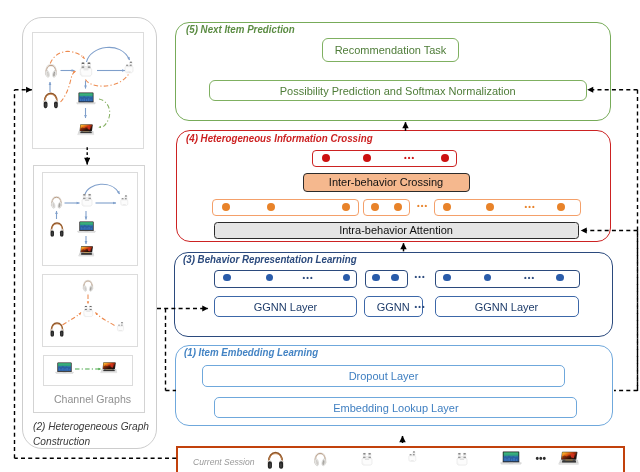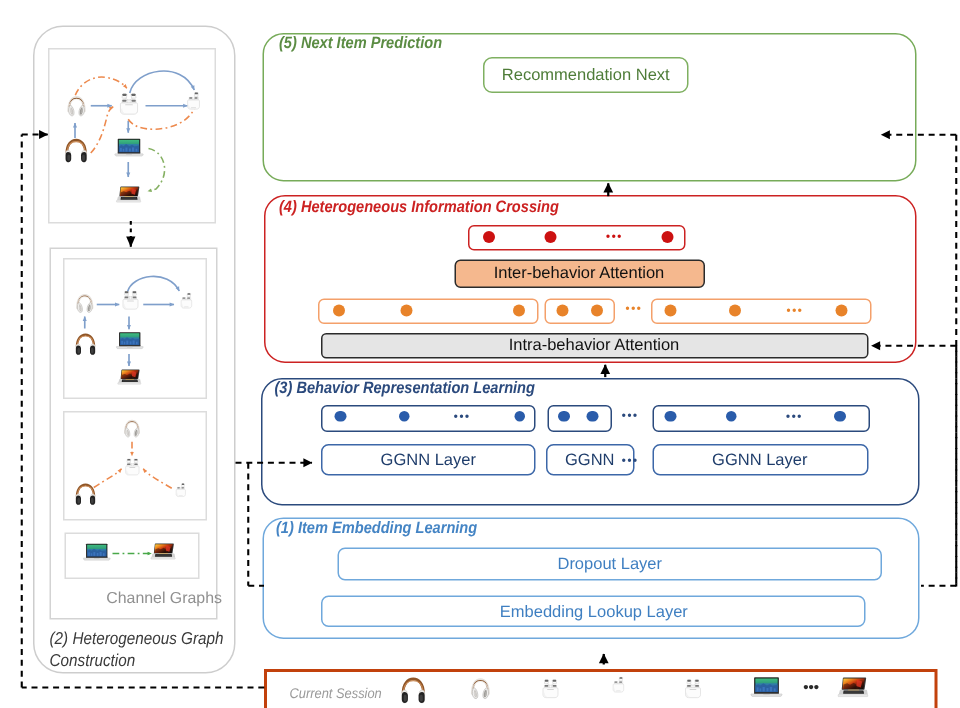--- a/index.html
+++ b/index.html
@@ -58,36 +58,36 @@
          border-radius:5px;color:#1f3d6b;}
   .s3-g2{left:363.7px;top:296.3px;width:59px;height:21px;border:1.4px solid #3c67a8;
          border-radius:5px;color:#1f3d6b;}
   .s3ellg{left:414.5px;top:303px;color:#2b4a7d;}
   .s3-g3{left:434.5px;top:296.3px;width:144px;height:21px;border:1.4px solid #3c67a8;
          border-radius:5px;color:#1f3d6b;}
 
   
   .s1-box{left:175px;top:345px;width:437.5px;height:80.5px;border:1.6px solid #6fa8dc;border-radius:14px;}
   .s1-label{left:184px;top:346px;color:#4484c4;}
-  .s1-dropout{left:225px;top:365.4px;width:363px;height:21.2px;border:1.3px solid #6fa8dc;
+  .s1-dropout{left:202px;top:365.4px;width:363px;height:21.2px;border:1.3px solid #6fa8dc;
               border-radius:5px;color:#3f7fc1;}
   .s1-embed{left:214.4px;top:396.8px;width:363px;height:21.5px;border:1.3px solid #6fa8dc;
             border-radius:5px;color:#3f7fc1;}
 
   
   .sess-box{position:absolute;left:176.2px;top:446.3px;width:445px;height:24.5px;
             border:2px solid #c2410c;background:#fff;}
   .sess-label{position:absolute;left:15px;top:8px;font-style:italic;font-size:9.4px;color:#9a9a9a;
               transform:scaleX(.915);transform-origin:left center;}
 
   
   .s2-outer{left:22.3px;top:17.2px;width:134.3px;height:432px;border:1.3px solid #cdcdcd;border-radius:20px;}
   .s2-panel2{position:absolute;left:32.5px;top:164.7px;width:110px;height:246.8px;
              border:1.1px solid #d3d3d3;background:#fff;}
-  .s2-cap{position:absolute;left:37px;top:392.5px;width:111px;text-align:right;
+  .s2-cap{position:absolute;left:37px;top:392.5px;width:111px;text-align:center;
           font-size:10.6px;color:#909090;}
   .s2-label{left:33px;top:419px;color:#3a3a3a;line-height:14.5px;font-size:11.5px;font-weight:400;}
   .g-card{position:absolute;border:1.1px solid #dcdcdc;background:#fff;}
   .gc1{left:32.4px;top:32.4px;width:110px;height:114.5px;}
   .gc2{left:42.4px;top:171.9px;width:94px;height:92.4px;}
   .gc3{left:41.5px;top:273.5px;width:94px;height:71px;}
   .gc4{left:43px;top:355px;width:88px;height:29px;}
   .gfx{position:absolute;left:0;top:0;}
   .ic{position:absolute;display:block;}
   .ic svg{position:static;width:100%;height:100%;display:block;}
@@ -118,31 +118,32 @@
   .sess-ell{left:535.5px;top:453.5px;color:#2b2b2b;font-size:10px;letter-spacing:0;}
   .sg{left:558px;top:450px;width:22px;height:16.9px;}
 </style>
 </head>
 <body>
 
 <div id="root">
 
   <div class="sect s5-box"></div>
   <div class="sect-label s5-label">(5) Next Item Prediction</div>
-  <div class="pill s5-task">Recommendation Next</div>
+  <div class="pill s5-task">Recommendation Task</div>
+  <div class="pill s5-softmax">Possibility Prediction and Softmax Normalization</div>
 
   <div class="sect s4-box"></div>
   <div class="sect-label s4-label">(4) Heterogeneous Information Crossing</div>
   <div class="s4-reddots">
     <span class="dot rd" style="left:8.8px"></span>
     <span class="dot rd" style="left:50.3px"></span>
     <span class="ell s4ell" style="left:91px">•••</span>
     <span class="dot rd" style="left:128.3px"></span>
   </div>
-  <div class="pill s4-inter">Inter-behavior Attention</div>
+  <div class="pill s4-inter">Inter-behavior Crossing</div>
 
   <div class="orow ob1">
     <span class="dot od" style="left:9.3px"></span>
     <span class="dot od" style="left:54.2px"></span>
     <span class="dot od" style="left:129.7px"></span>
   </div>
   <div class="orow ob2">
     <span class="dot od" style="left:7.4px"></span>
     <span class="dot od" style="left:30.2px"></span>
   </div>

